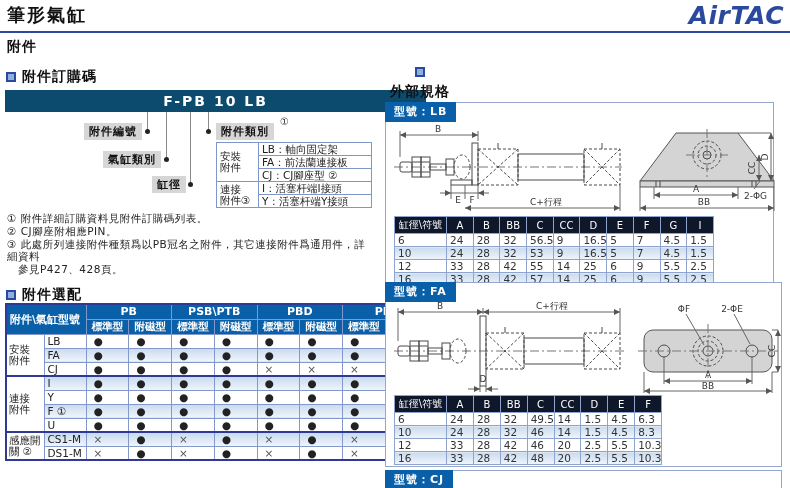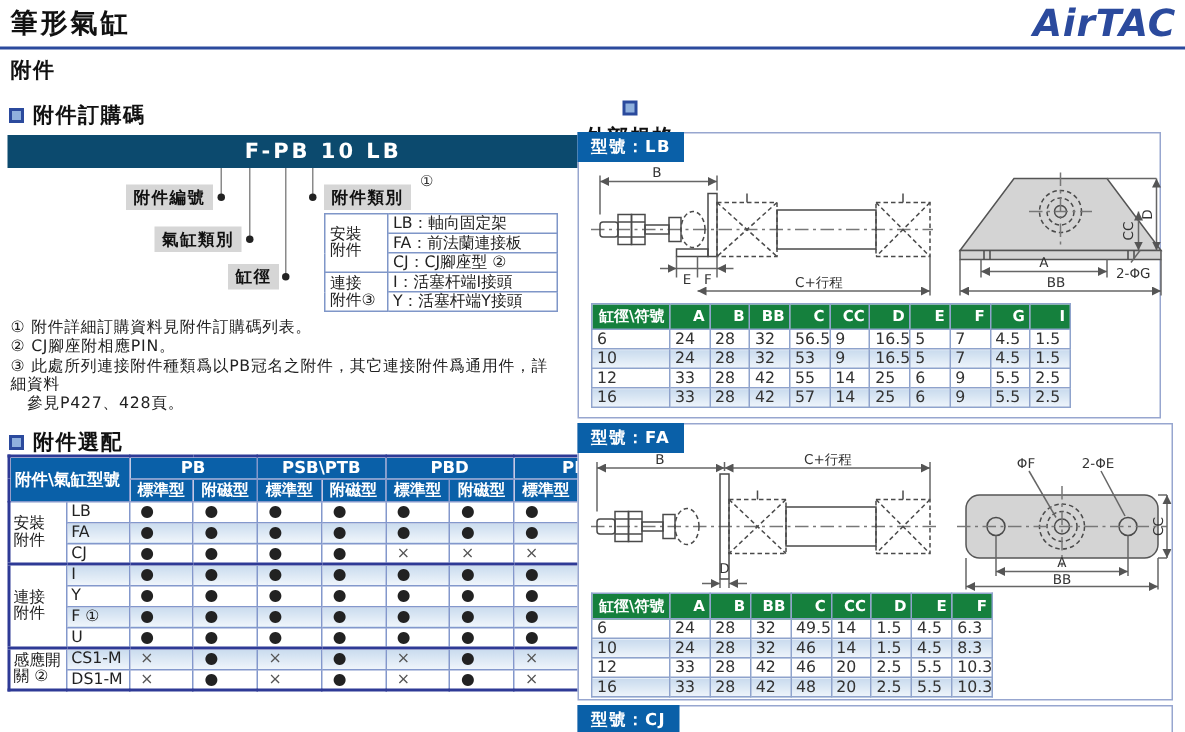--- a/index.html
+++ b/index.html
@@ -53,21 +53,21 @@
   .sel-table td.x { color:#555; }
   .sel-table tr.stripe td { background:linear-gradient(180deg,#c9dbee 0%,#eff5fb 100%); }
   .sel-table tr.stripe td.grp { background:#fff; }
   .sel-table tr.gsep td { border-top:2px solid #2e3a96; }
 
   
   .spec-box { border:1px solid #97a6cf; background:#fff; }
   .model-badge { position:absolute; left:-1px; top:-1px; background:#0a60a8; color:#fff;
                  font-size:11px; font-weight:bold; padding:2px 9px 3px; letter-spacing:1px; white-space:nowrap; }
   .spec-table { position:absolute; font-size:10.5px; table-layout:fixed; }
-  .spec-table th { background:#15803d; color:#fff; text-align:right; font-weight:bold;
+  .spec-table th { background:#0f172a; color:#fff; text-align:center; font-weight:normal;
                    font-size:10px; padding:1px 3px; height:14px; border:1px solid #8fa3cc; white-space:nowrap; }
   .spec-table td { border:1px solid #8fa3cc; padding:0 3px; height:13px; color:#333; white-space:nowrap; }
   .spec-table tr.stripe td { background:linear-gradient(180deg,#c9dbee 0%,#eff5fb 100%); }
 
   
   .tech { stroke:#4a4a4a; fill:none; stroke-width:1; }
   .tech-dash { stroke-dasharray:3 2; }
   .tech-cl { stroke:#777; stroke-dasharray:9 3 2 3; }
   .dim-line { stroke:#666; stroke-width:1; fill:none; }
   .dim-text { font-size:9px; fill:#333; stroke:none; font-family:"DejaVu Sans",sans-serif; }
@@ -297,21 +297,21 @@
   </table>
 
 
   <div class="abs sec-header" style="left:390px; top:67px;flex-direction:column;">
     <span class="sec-icon">
         <span class="inner"></span>
       </span>
     <span>外部規格</span>
   </div>
 
-  <div class="abs spec-box" style="left:385px; top:88px; width:389px; height:191px;">
+  <div class="abs spec-box" style="left:385px; top:102px; width:389px; height:191px;">
     <div class="model-badge">型號：LB</div>
 
     <svg class="abs" style="left:2px; top:18px;" width="393" height="93" viewBox="0 0 393 93">
       <defs>
         <marker id="lb-ae" markerWidth="8" markerHeight="8" refX="6" refY="3" orient="auto">
             <path d="M0,0 L6,3 L0,6 Z" fill="#555"></path>
           </marker>
         <marker id="lb-as" markerWidth="8" markerHeight="8" refX="0" refY="3" orient="auto">
             <path d="M6,0 L0,3 L6,6 Z" fill="#555"></path>
           </marker>

